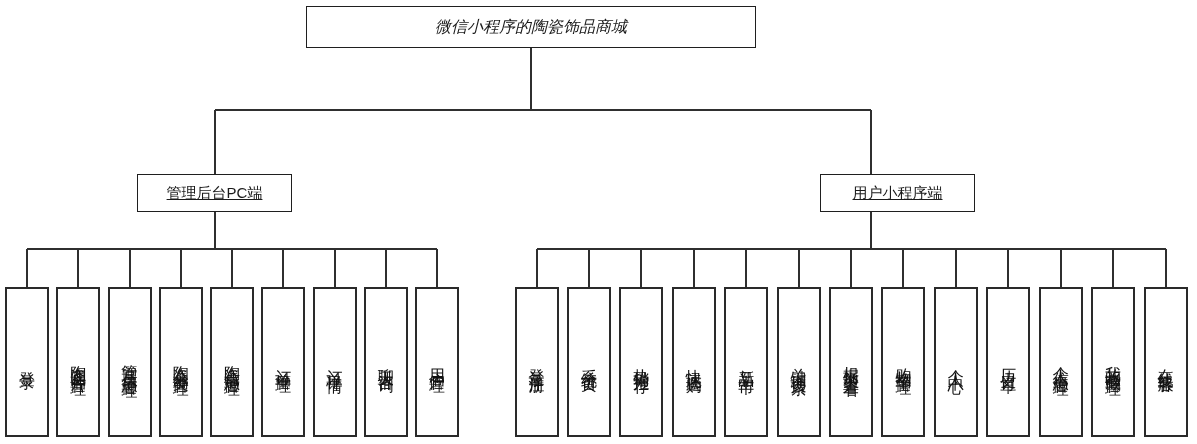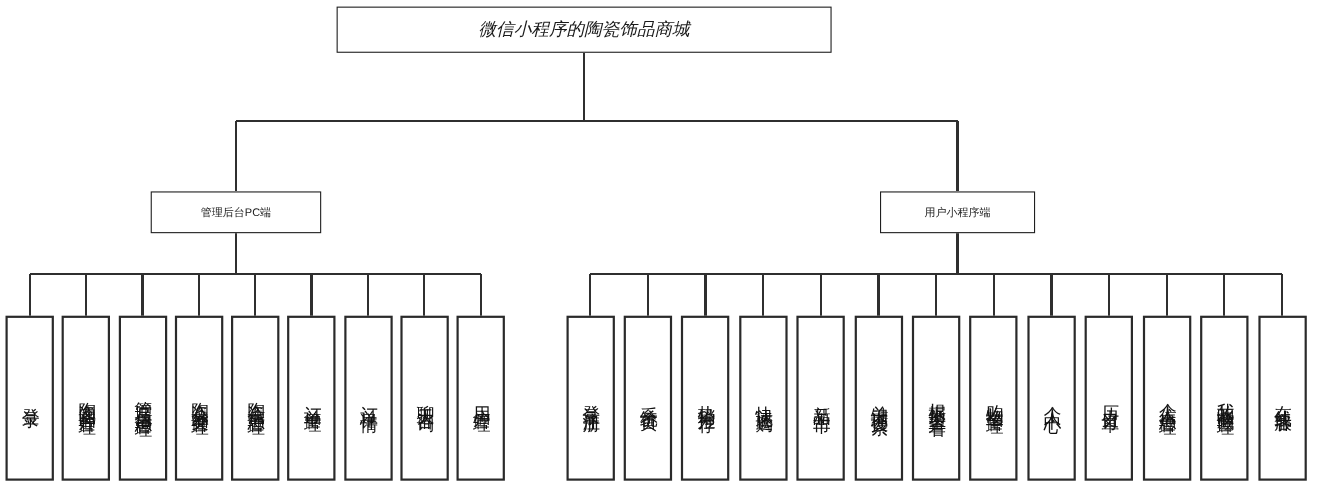--- a/index.html
+++ b/index.html
@@ -32,24 +32,25 @@
     color: #1a1a1a;
   }
   .node.root {
     left: 306px; top: 6px;
     width: 450px; height: 42px;
     font-size: 16px;
     font-style: italic;
   }
   .node.branch {
     top: 174px; height: 38px;
-    font-size: 10px;
+    font-size: 15px;
+    text-decoration: underline;
   }
   .node.branch.b0 { left: 137px; width: 155px; }
-  .node.branch.b1 { left: 800px; width: 141px; }
+  .node.branch.b1 { left: 820px; width: 155px; }
   .node.leaf {
     top: 287px;
     width: 44px; height: 150px;
     border-width: 2px;
     border-color: #2a2a2a;
   }
   .node.leaf span {
     writing-mode: vertical-rl;
     text-orientation: upright;
     font-size: 16px;

